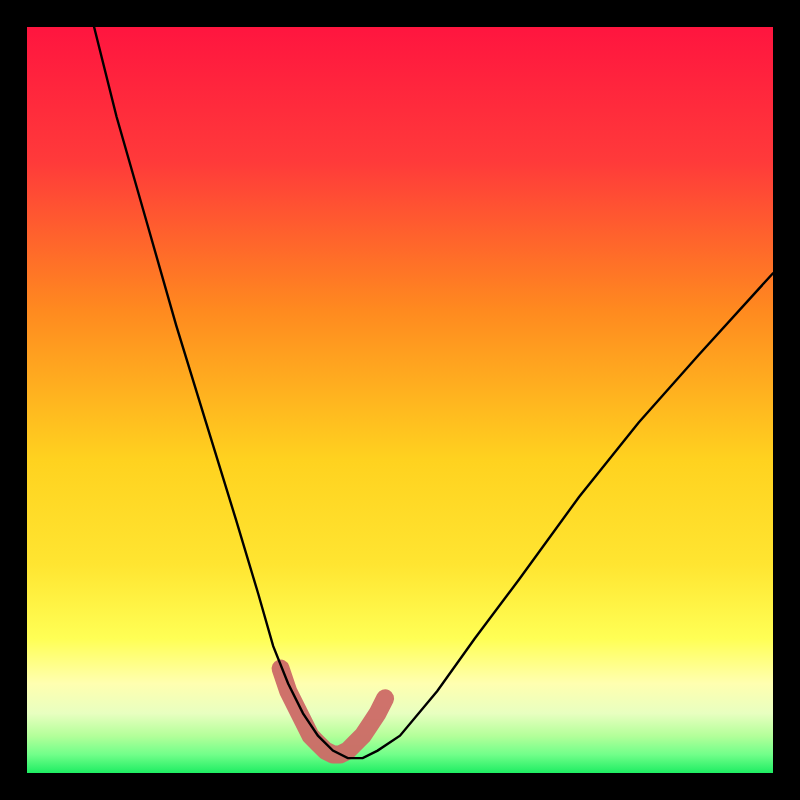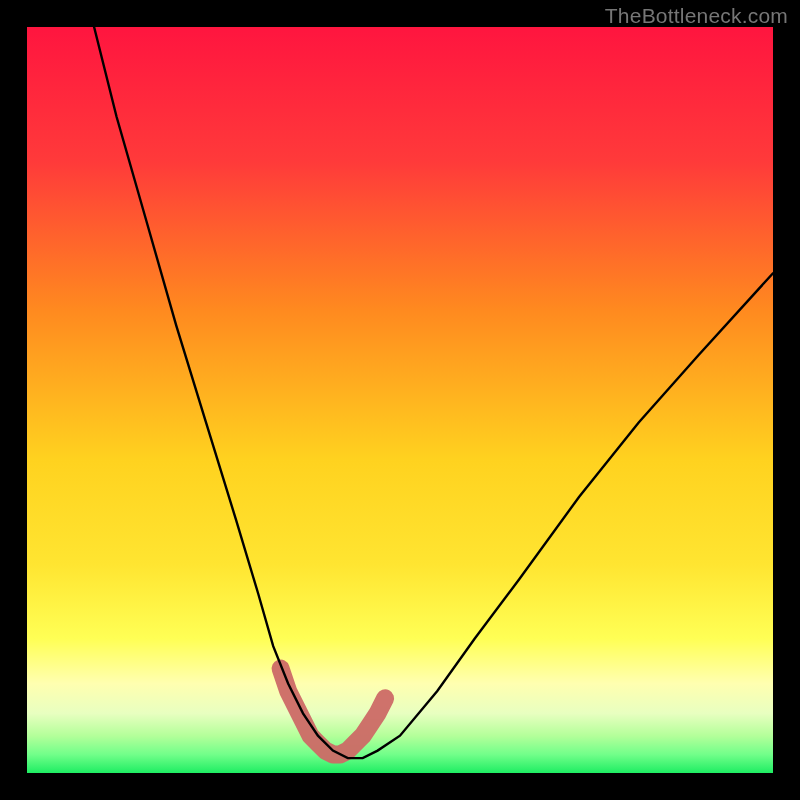--- a/index.html
+++ b/index.html
@@ -77,15 +77,14 @@
 
     <svg class="curve" viewBox="0 0 746 746" preserveAspectRatio="none">
       <g id="marker-layer">
           <path d="M253.6 641.6 L261.1 663.9 L268.6 678.9 L276.0 693.8 L283.5 708.7 L290.9 716.2 L298.4 723.6 L305.9 727.4 L313.3 727.4 L320.8 723.6 L328.2 716.2 L335.7 708.7 L343.2 697.5 L350.6 686.3 L358.1 671.4" fill="none" stroke="#cc6a66" stroke-width="18" stroke-linecap="round" stroke-linejoin="round" opacity="0.95"></path>
         </g>
       <path id="curve-path" fill="none" stroke="#000" stroke-width="2.4" stroke-linecap="round" d="M67.1 0.0 L89.5 89.5 L119.4 194.0 L149.2 298.4 L179.0 395.4 L208.9 492.4 L231.3 567.0 L246.2 619.2 L261.1 656.5 L276.0 686.3 L290.9 708.7 L305.9 723.6 L320.8 731.1 L335.7 731.1 L350.6 723.6 L373.0 708.7 L410.3 663.9 L447.6 611.7 L492.4 552.0 L552.0 470.0 L611.7 395.4 L671.4 328.2 L746.0 246.2"></path>
     </svg>
 
   </div>
 
-  <div class="watermark">TheBottleneck.com</div>
 
 </div>
 
 </body></html>

